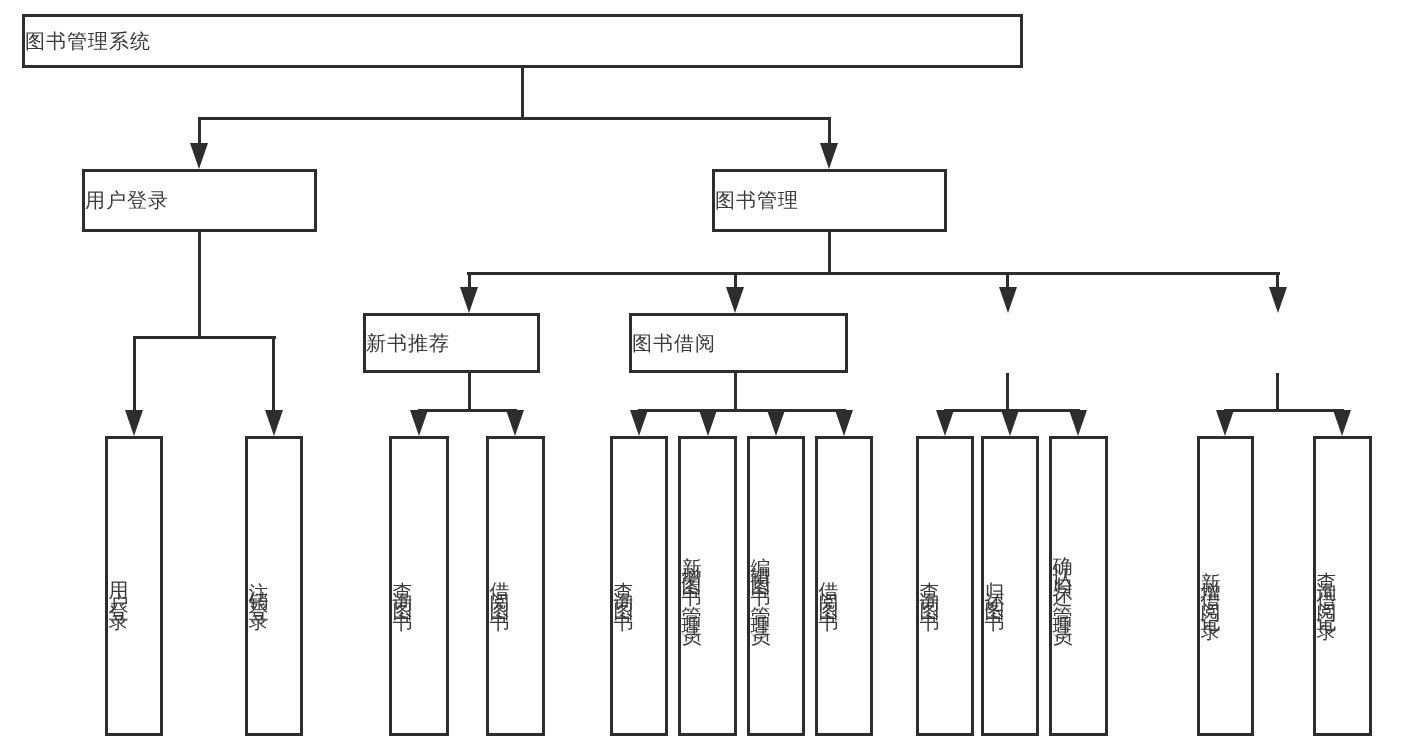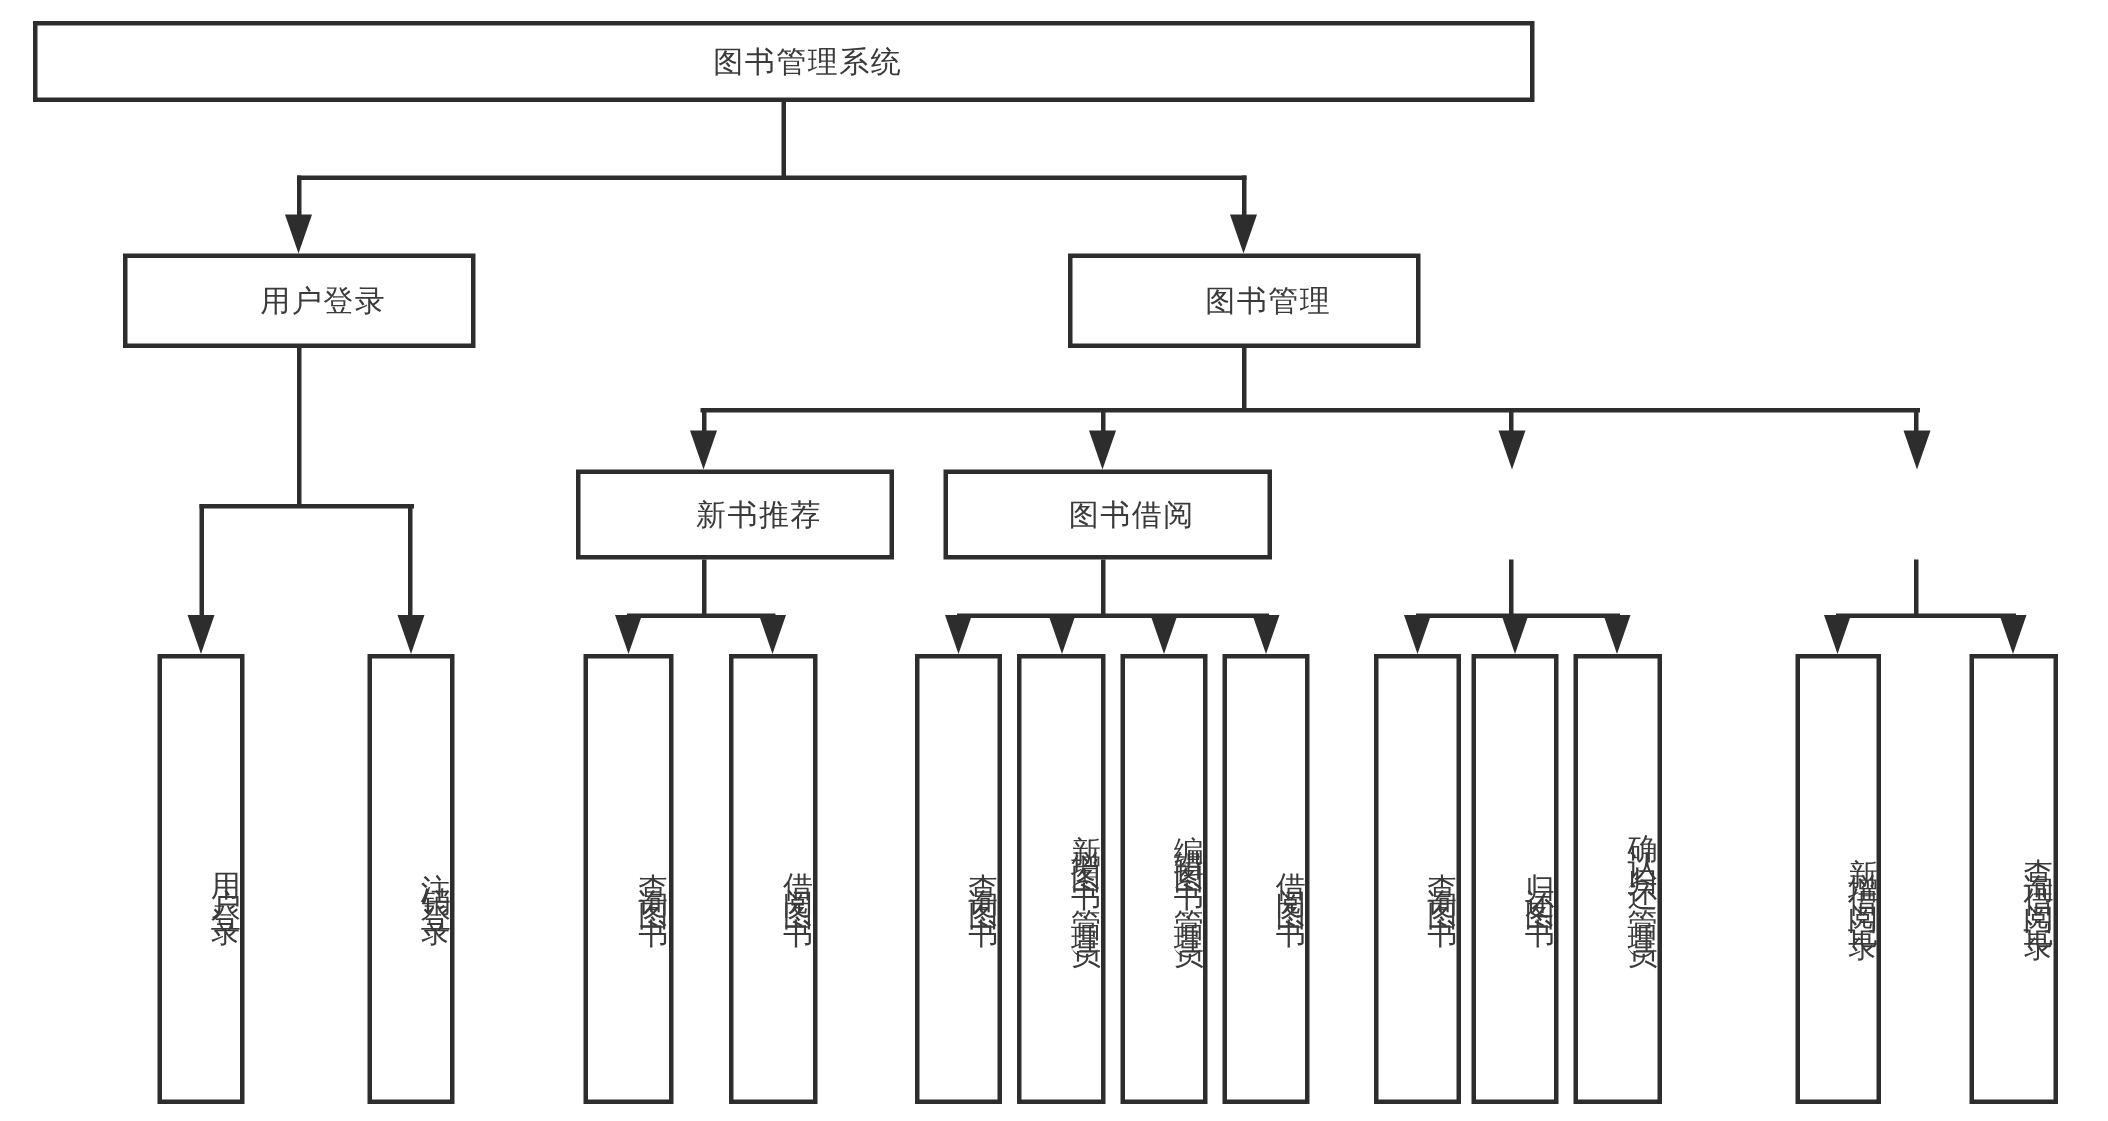--- a/index.html
+++ b/index.html
@@ -10,23 +10,22 @@
     font-family:"Liberation Sans","DejaVu Sans",sans-serif;
     overflow:hidden;
   }
   .box{
     position:absolute;
     box-sizing:border-box;
     border:3px solid #2d2d2d;
     background:#ffffff;
     display:flex;
     align-items:center;
-    justify-content:center;
+    justify-content:flex-start;
     color:#3a3a3a;
-    padding-left:32px;
   }
   .hlabel{
     font-size:20px;
     letter-spacing:1px;
     white-space:nowrap;
     color:#3a3a3a;
   }
   .leaf span{
     writing-mode:vertical-rl;
     text-orientation:mixed;
@@ -64,21 +63,21 @@
     <span class="hlabel">图书管理系统</span>
   </div>
 
   <div class="box" style="left:82px;top:169px;width:235px;height:63px;">
     <span class="hlabel">用户登录</span>
   </div>
   <div class="box" style="left:712px;top:169px;width:235px;height:63px;">
     <span class="hlabel">图书管理</span>
   </div>
 
-  <div class="box" style="left:363px;top:313px;width:212px;height:60px;margin-left:21px;">
+  <div class="box" style="left:363px;top:313px;width:177px;height:60px;">
     <span class="hlabel">新书推荐</span>
   </div>
   <div class="box" style="left:629px;top:313px;width:219px;height:60px;">
     <span class="hlabel">图书借阅</span>
   </div>
 
   <div class="box leaf" style="left:105px;top:436px;width:58px;height:300px;">
     <span>用户登录</span>
   </div>
   <div class="box leaf" style="left:245px;top:436px;width:58px;height:300px;">

